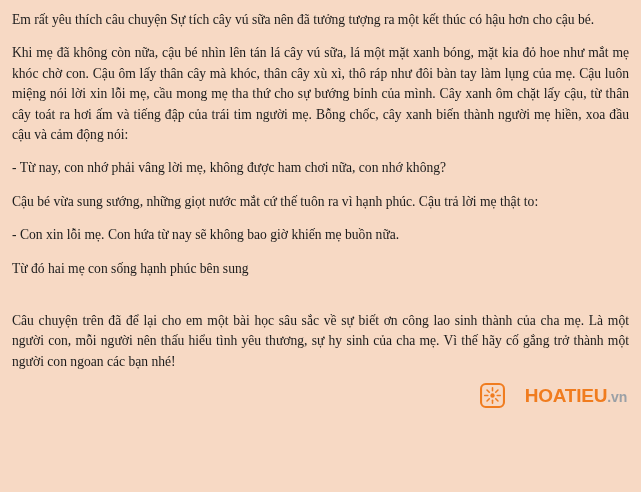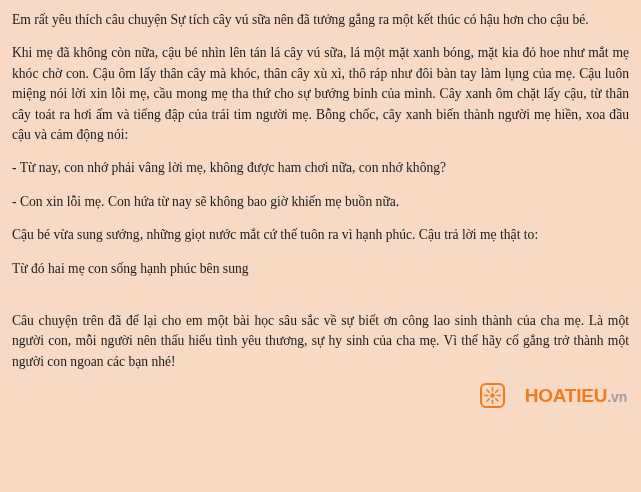--- a/index.html
+++ b/index.html
@@ -67,25 +67,25 @@
     font-size: 14px;
     font-weight: bold;
   }
 </style>
 </head>
 <body>
 
 <div class="page">
 
 
-  <p class="para">Em rất yêu thích câu chuyện Sự tích cây vú sữa nên đã tưởng gắng ra một kết thúc có hậu hơn cho cậu bé.</p>
+  <p class="para">Em rất yêu thích câu chuyện Sự tích cây vú sữa nên đã tưởng tượng ra một kết thúc có hậu hơn cho cậu bé.</p>
   <p class="para">Khi mẹ đã không còn nữa, cậu bé nhìn lên tán lá cây vú sữa, lá một mặt xanh bóng, mặt kia đỏ hoe như mắt mẹ khóc chờ con. Cậu ôm lấy thân cây mà khóc, thân cây xù xì, thô ráp như đôi bàn tay làm lụng của mẹ. Cậu luôn miệng nói lời xin lỗi mẹ, cầu mong mẹ tha thứ cho sự bướng bỉnh của mình. Cây xanh ôm chặt lấy cậu, từ thân cây toát ra hơi ấm và tiếng đập của trái tim người mẹ. Bỗng chốc, cây xanh biến thành người mẹ hiền, xoa đầu cậu và cảm động nói:</p>
   <p class="para">- Từ nay, con nhớ phải vâng lời mẹ, không được ham chơi nữa, con nhớ không?</p>
+  <p class="para">Cậu bé vừa sung sướng, những giọt nước mắt cứ thế tuôn ra vì hạnh phúc. Cậu trả lời mẹ thật to:</p>
   <p class="para">- Con xin lỗi mẹ. Con hứa từ nay sẽ không bao giờ khiến mẹ buồn nữa.</p>
-  <p class="para">Cậu bé vừa sung sướng, những giọt nước mắt cứ thế tuôn ra vì hạnh phúc. Cậu trả lời mẹ thật to:</p>
   <p class="para">Từ đó hai mẹ con sống hạnh phúc bên sung</p>
   <p class="para last">Câu chuyện trên đã để lại cho em một bài học sâu sắc về sự biết ơn công lao sinh thành của cha mẹ. Là một người con, mỗi người nên thấu hiểu tình yêu thương, sự hy sinh của cha mẹ. Vì thế hãy cố gắng trở thành một người con ngoan các bạn nhé!</p>
 
   <div class="watermark">
     <svg class="wm-logo" viewBox="0 0 48 48">
       <rect x="2" y="2" width="44" height="44" rx="9" ry="9" fill="none" stroke="#f07c1f" stroke-width="4"></rect>
       <circle cx="24" cy="24" r="4.2" fill="#f07c1f"></circle>
       <g stroke="#f07c1f" stroke-width="3" stroke-linecap="round">
         <line x1="24" y1="9" x2="24" y2="15"></line>
         <line x1="24" y1="33" x2="24" y2="39"></line>

